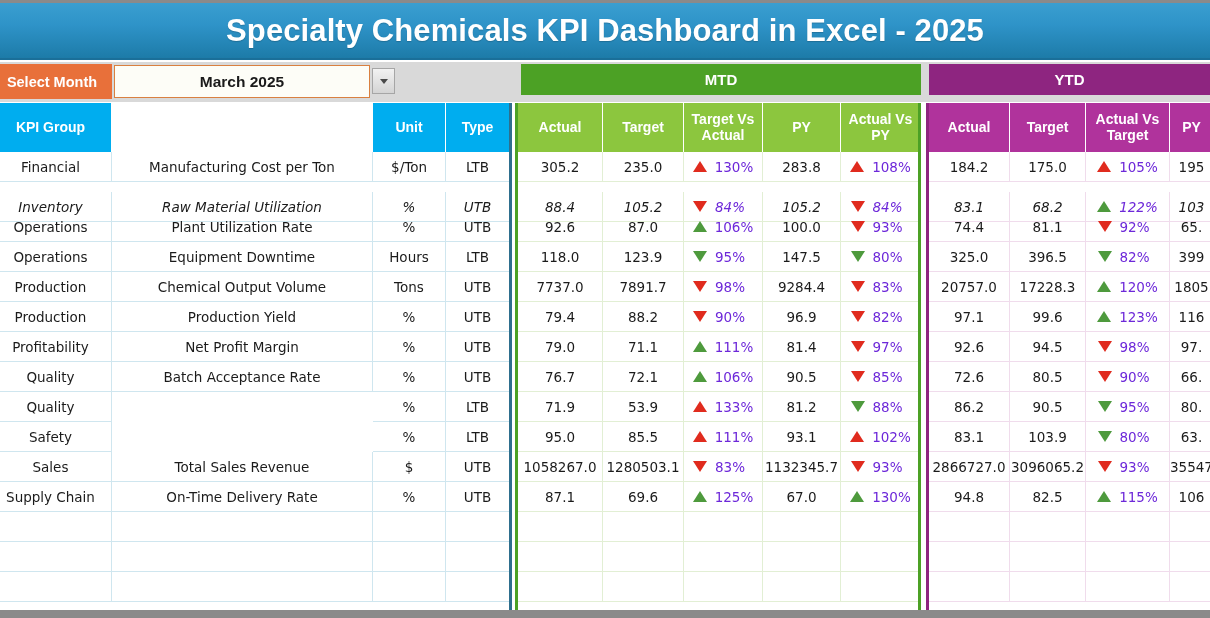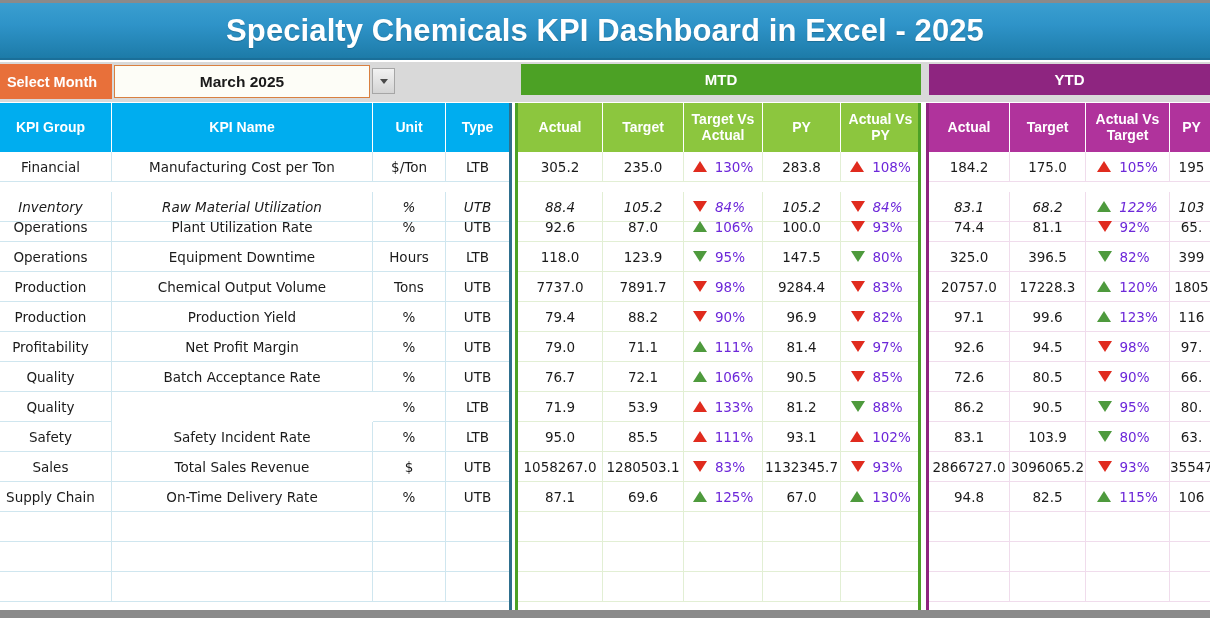--- a/index.html
+++ b/index.html
@@ -189,21 +189,20 @@
 <div class="month-dropdown-btn">
   <span class="caret-down"></span>
 </div>
 
 <div class="grp-banner grp-mtd">MTD</div>
 <div class="grp-banner grp-ytd">YTD</div>
 
 <div class="table-wrap">
   <div class="hdr-row" id="hdr-row">
       <div class="hcell blue" style="left: -10px; width: 122px;">KPI Group</div>
-      <div class="hcell blue" style="left: 112px; width: 261px;">KPI Name</div>
       <div class="hcell blue" style="left: 373px; width: 73px;">Unit</div>
       <div class="hcell blue" style="left: 446px; width: 64px;">Type</div>
       <div class="hcell green" style="left: 518px; width: 85px;">Actual</div>
       <div class="hcell green" style="left: 603px; width: 81px;">Target</div>
       <div class="hcell green" style="left: 684px; width: 79px;">Target Vs<br>Actual</div>
       <div class="hcell green" style="left: 763px; width: 78px;">PY</div>
       <div class="hcell green" style="left: 841px; width: 80px;">Actual Vs<br>PY</div>
       <div class="hcell purp" style="left: 929px; width: 81px;">Actual</div>
       <div class="hcell purp" style="left: 1010px; width: 76px;">Target</div>
       <div class="hcell purp" style="left: 1086px; width: 84px;">Actual Vs<br>Target</div>
@@ -420,21 +419,20 @@
         <div class="cell g-ytd v-ytd center" style="left: 929px; width: 81px;">86.2</div>
         <div class="cell g-ytd v-ytd center" style="left: 1010px; width: 76px;">90.5</div>
         <div class="cell g-ytd v-ytd cmp" style="left: 1086px; width: 84px;">
           <span class="arrow down" style="color:#4E9A3D"></span>
           <span class="pct">95%</span>
         </div>
         <div class="cell g-ytd v-ytd center" style="left: 1170px; width: 44px;">80.</div>
       </div>
       <div class="row" style="top: 270px;">
         <div class="cell g-left v-left center" style="left: -10px; width: 122px;">Safety</div>
-        <div class="cell g-left v-left center" style="left: 112px; width: 261px;">Safety Incident Rate</div>
         <div class="cell g-left v-left center" style="left: 373px; width: 73px;">%</div>
         <div class="cell g-left v-left center" style="left: 446px; width: 64px;">LTB</div>
         <div class="cell g-mtd v-mtd center" style="left: 518px; width: 85px;">95.0</div>
         <div class="cell g-mtd v-mtd center" style="left: 603px; width: 81px;">85.5</div>
         <div class="cell g-mtd v-mtd cmp" style="left: 684px; width: 79px;">
           <span class="arrow up" style="color:#E02B1E"></span>
           <span class="pct">111%</span>
         </div>
         <div class="cell g-mtd v-mtd center" style="left: 763px; width: 78px;">93.1</div>
         <div class="cell g-mtd v-mtd cmp" style="left: 841px; width: 80px;">

